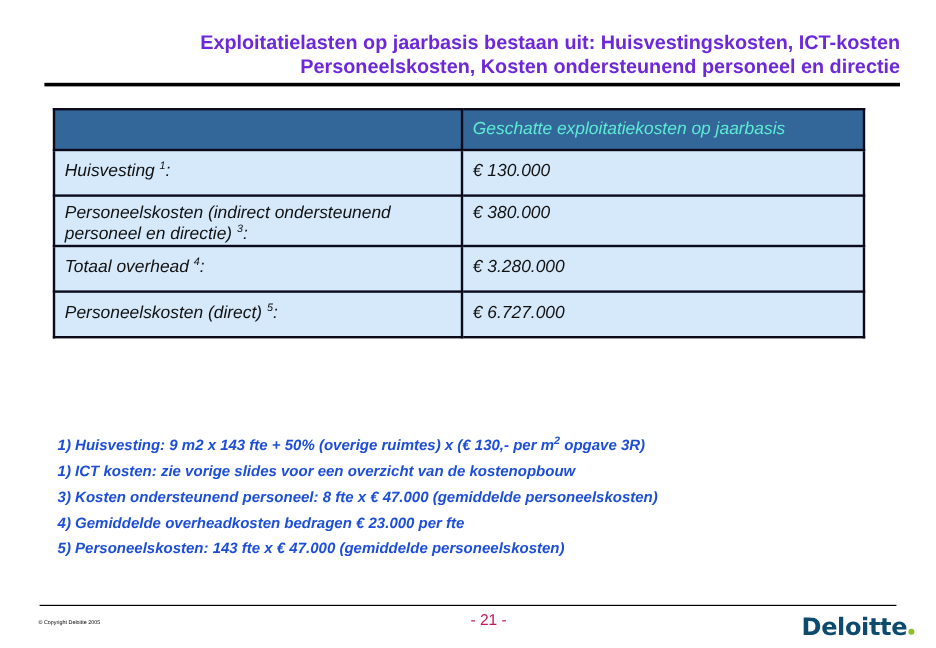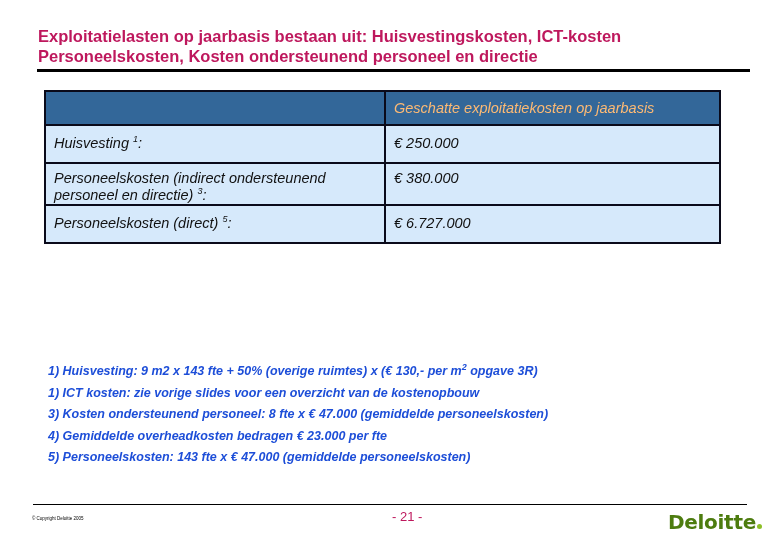--- a/index.html
+++ b/index.html
@@ -17,21 +17,22 @@
     }
     .title {
       position: absolute;
       left: 38px;
       top: 26px;
       width: 712px;
       font-family: "Liberation Sans", sans-serif;
       font-weight: bold;
       font-size: 16.5px;
       line-height: 20px;
-      color: #be185d;
+      color: #6d28d9;
+      text-align: right;
     }
     .title-rule {
       position: absolute;
       left: 37px;
       top: 69px;
       width: 713px;
       height: 3px;
       background: #000000;
     }
     .cost-table {
@@ -46,21 +47,21 @@
     }
     .cost-table td, .cost-table th {
       border: 2px solid #0a0a1a;
       padding: 0 0 0 8px;
       vertical-align: top;
       text-align: left;
       font-weight: normal;
     }
     .cost-table thead th {
       background: #336799;
-      color: #fdba74;
+      color: #5eead4;
       height: 32px;
       vertical-align: middle;
       font-size: 14.5px;
     }
     .cost-table tbody td {
       background: #d6e9fb;
       color: #111111;
       padding-top: 9px;
       margin-top: 33px;
     }
@@ -115,21 +116,21 @@
       font-size: 13px;
       color: #be185d;
     }
     .logo {
       position: absolute;
       left: 668px;
       top: 510px;
       font-family: "DejaVu Sans", sans-serif;
       font-weight: bold;
       font-size: 20px;
-      color: #4d7c0f;
+      color: #0c4a6e;
       letter-spacing: -0.3px;
     }
     .logo-dot {
       display: inline-block;
       width: 5px;
       height: 5px;
       background: #8cbf26;
       border-radius: 50%;
       margin-left: 1px;
     }
@@ -146,25 +147,29 @@
 <table class="cost-table">
   <thead>
     <tr>
       <th class="label-cell"></th>
       <th>Geschatte exploitatiekosten op jaarbasis</th>
     </tr>
   </thead>
   <tbody>
     <tr class="row-h1">
       <td class="label-cell"><span>Huisvesting </span><sup>1</sup><span>:</span></td>
-      <td>€  250.000</td>
+      <td>€  130.000</td>
     </tr>
     <tr class="row-h3">
       <td class="label-cell"><div>Personeelskosten (indirect ondersteunend</div><span>personeel en directie) </span><sup>3</sup><span>:</span></td>
       <td>€ 380.000</td>
+    </tr>
+    <tr class="row-h4">
+      <td class="label-cell"><span>Totaal overhead </span><sup>4</sup><span>:</span></td>
+      <td>€ 3.280.000</td>
     </tr>
     <tr class="row-h5">
       <td class="label-cell"><span>Personeelskosten (direct) </span><sup>5</sup><span>:</span></td>
       <td>€ 6.727.000</td>
     </tr>
   </tbody>
 </table>
 
 <div class="notes">
   <div class="note"><span>1) Huisvesting: 9 m2  x 143 fte + 50% (overige ruimtes) x (€ 130,- per m</span><sup>2</sup><span> opgave 3R)</span></div>

